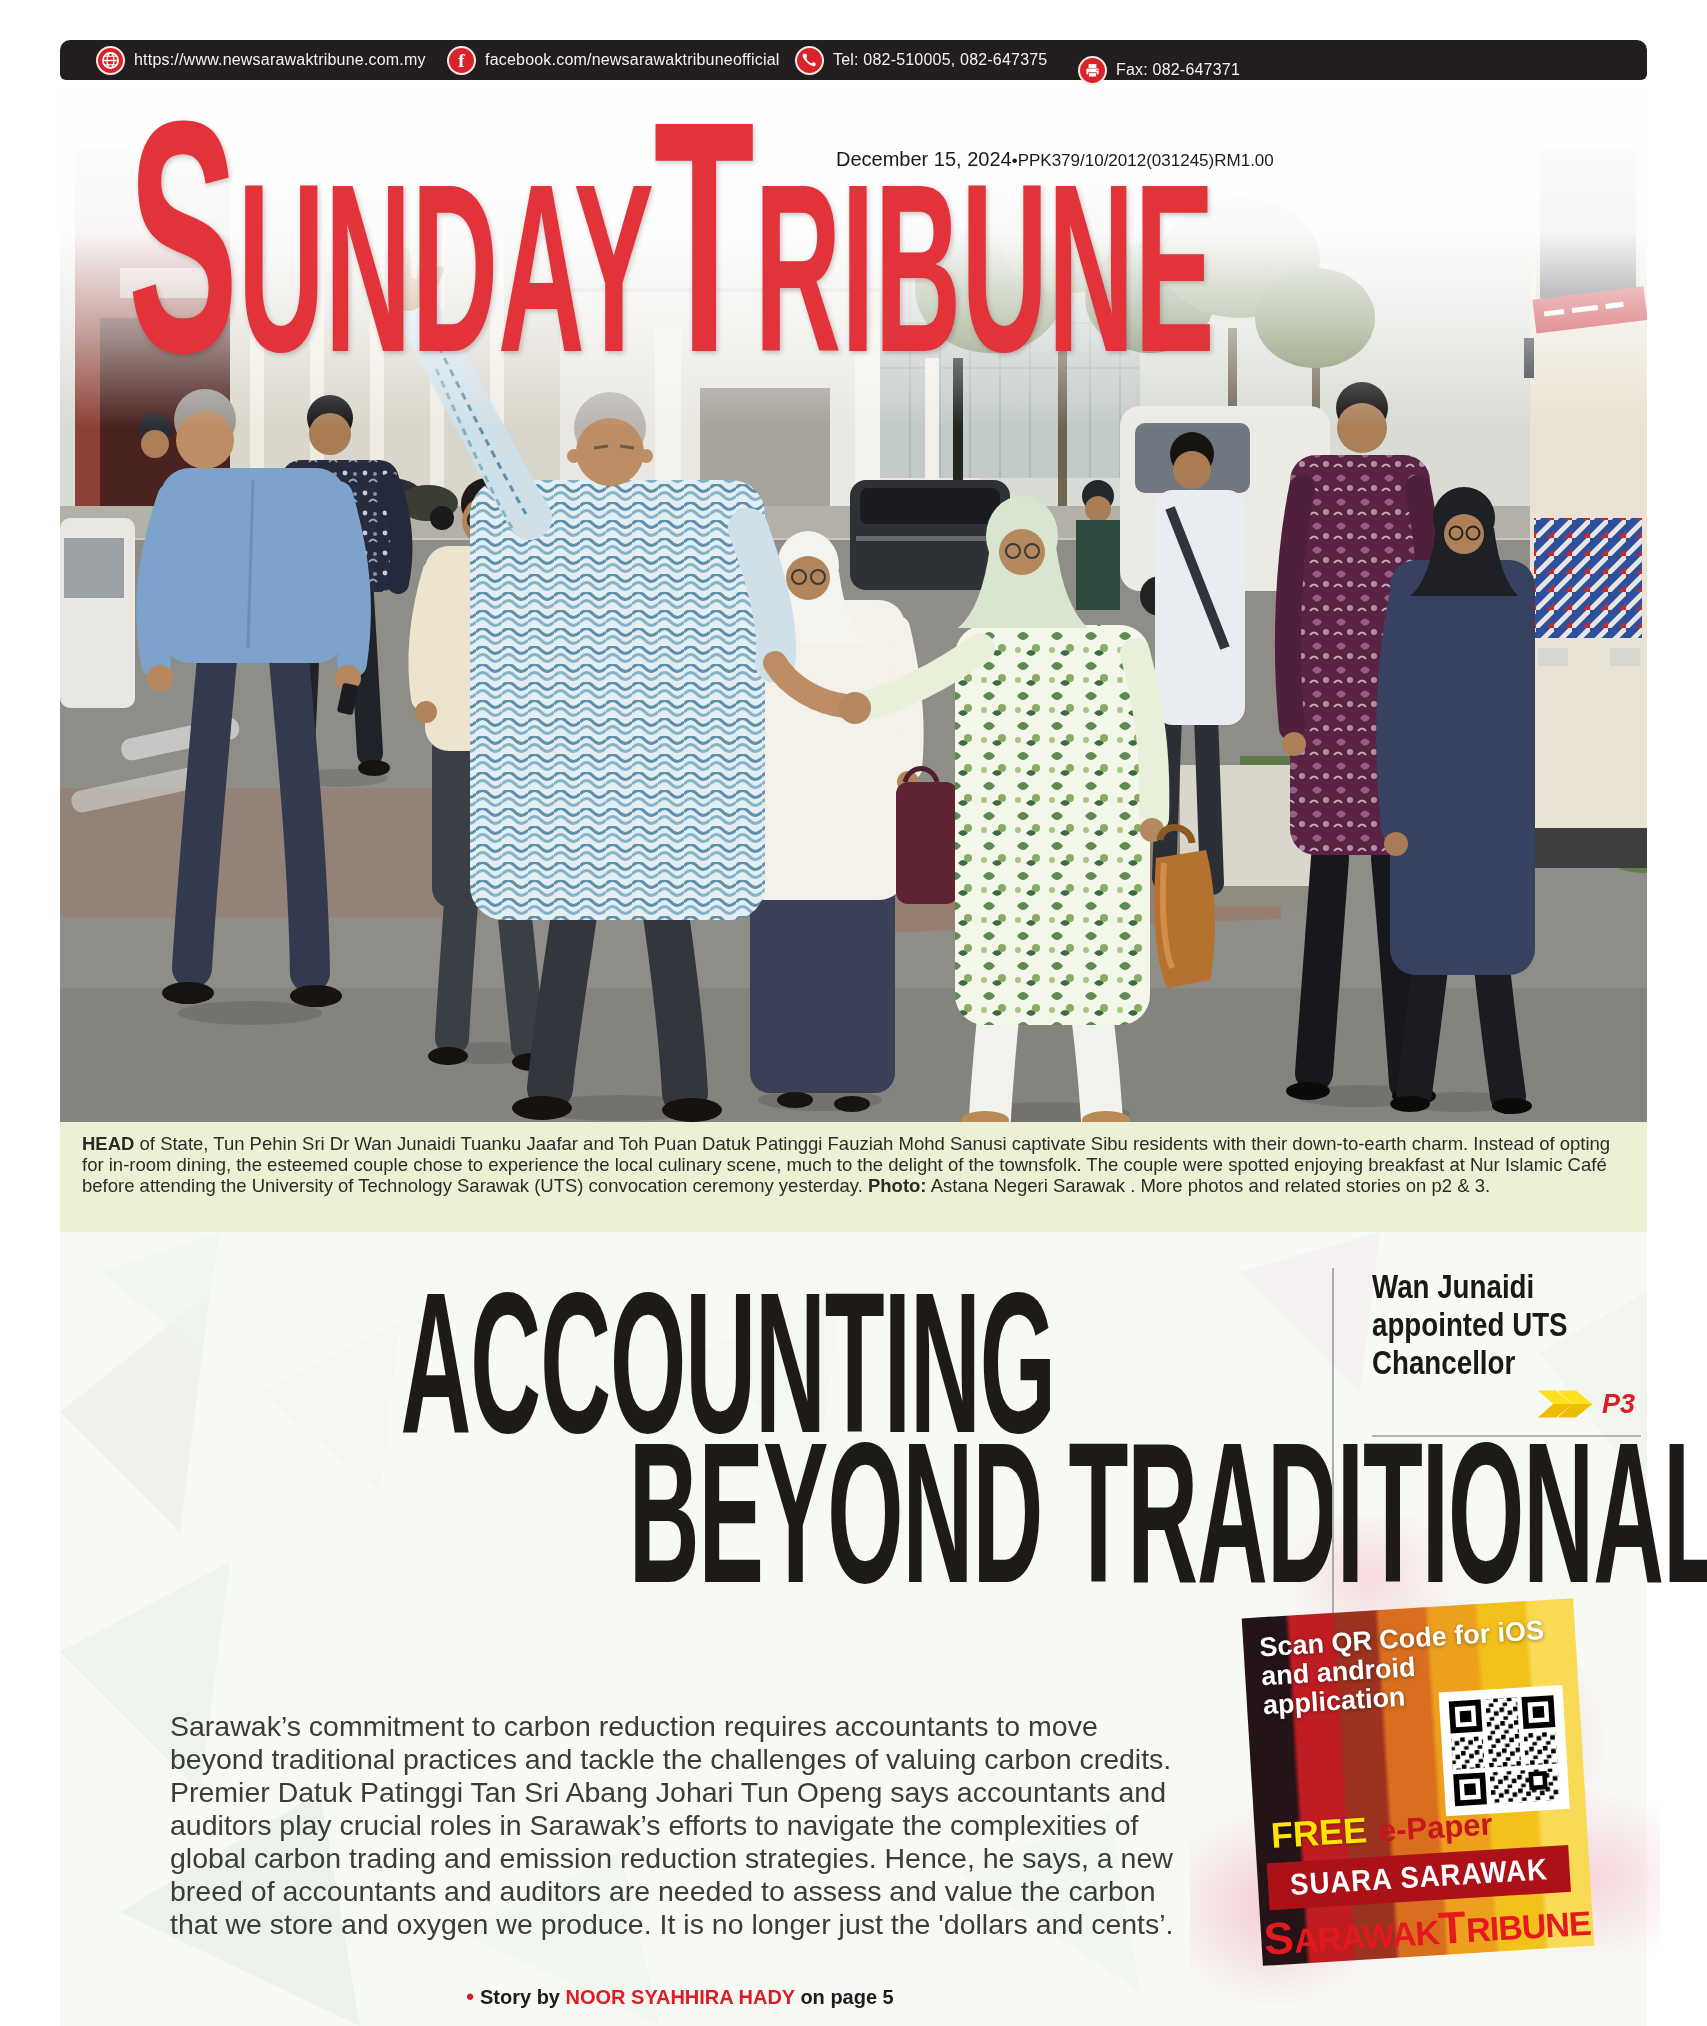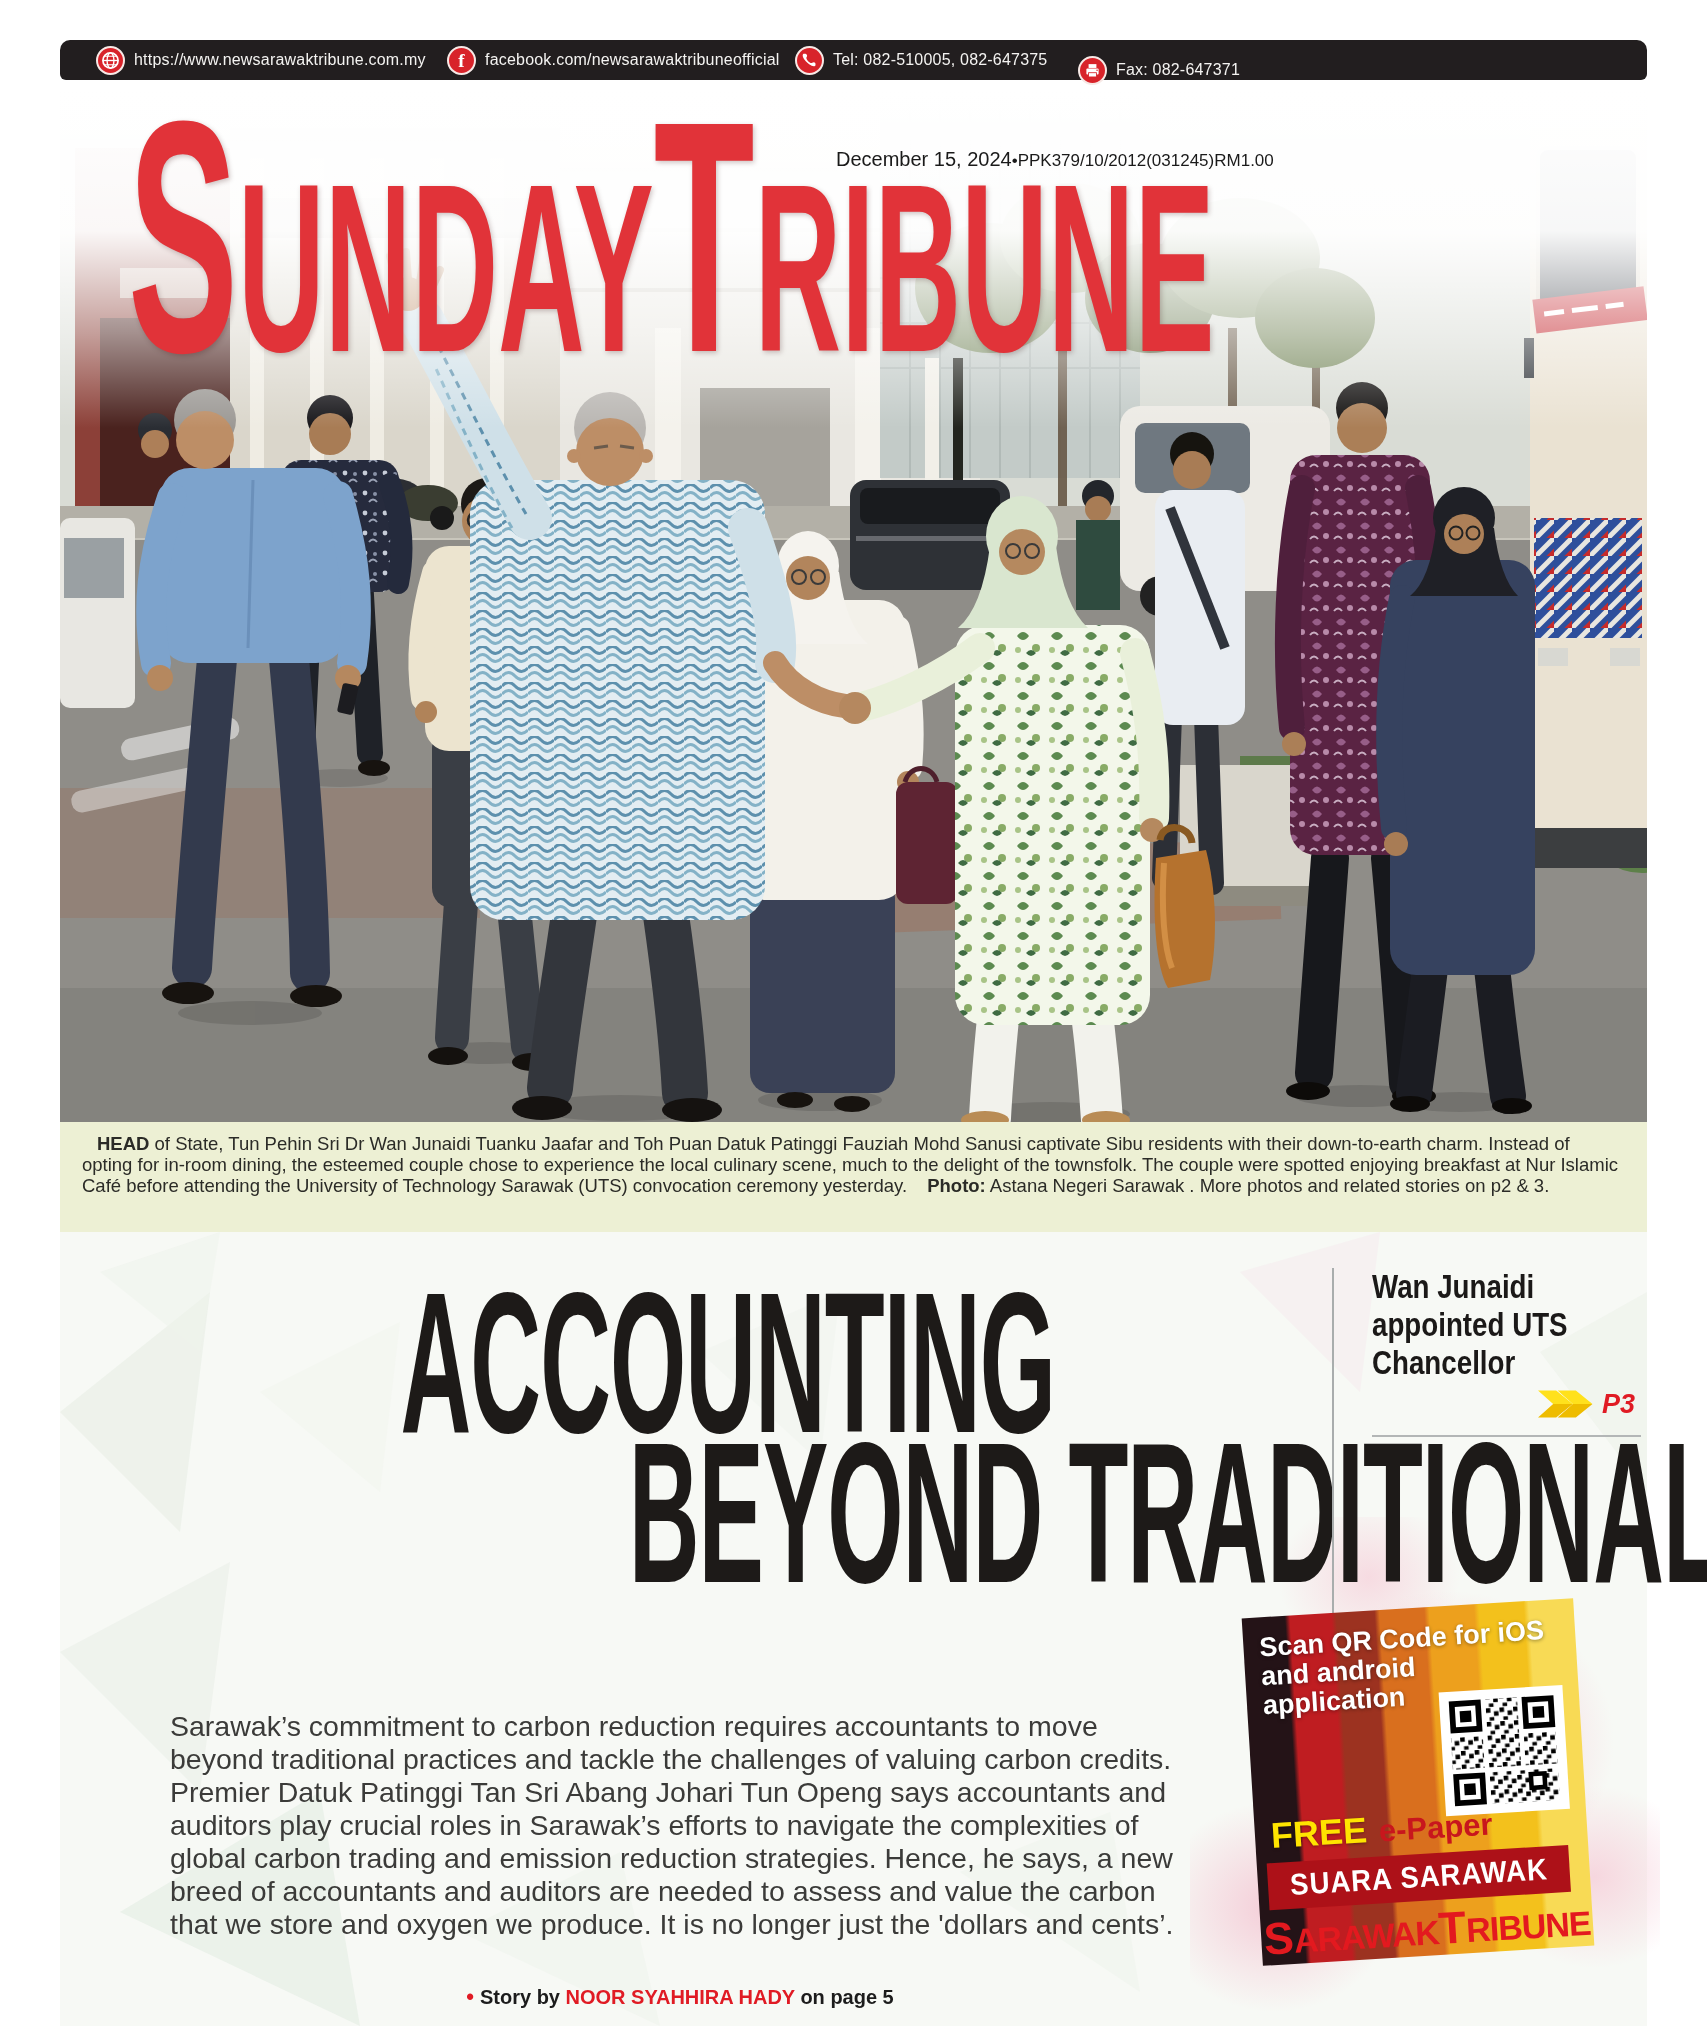--- a/index.html
+++ b/index.html
@@ -31,21 +31,21 @@
   .dl-issue{font-size:17px;}
   .dl-price{font-size:17px;margin-left:0;}
 
   
   .caption-row{position:absolute;left:60px;top:1122px;width:1587px;height:110px;display:flex;z-index:4;}
   .cap-label{flex:none;width:366px;background:#6fa98a;color:#fff;display:flex;align-items:center;}
   .cap-label span{display:inline-block;font-size:47px;font-weight:bold;letter-spacing:-1px;
                   transform:scaleX(.80);transform-origin:left center;white-space:nowrap;padding-left:24px;}
   .cap-text{flex:1;background:#edf0d4;color:#2b2b27;font-size:18.5px;line-height:21px;
             padding:11px 26px 8px 22px;box-sizing:border-box;}
-  .cap-text b{font-weight:bold;margin-left:15px;}
+  .cap-text b{font-weight:bold;}
 
   
   .main{position:absolute;left:60px;top:1232px;width:1587px;height:794px;background:#f7f9f5;}
   .main .bgpoly{position:absolute;left:0;top:0;z-index:0;}
   .column{position:absolute;left:0;top:0;width:1240px;z-index:2;}
   .hl-line{display:block;text-align:center;height:150px;line-height:150px;white-space:nowrap;}
   .hl-line span{display:inline-block;font-size:200px;line-height:150px;font-weight:bold;color:#1d1a18;
                 transform:scaleX(.49);transform-origin:center;letter-spacing:-2px;}
   .headline{position:absolute;left:0;top:56px;width:1240px;}
   .teaser-par{position:absolute;left:110px;top:478px;width:1020px;

